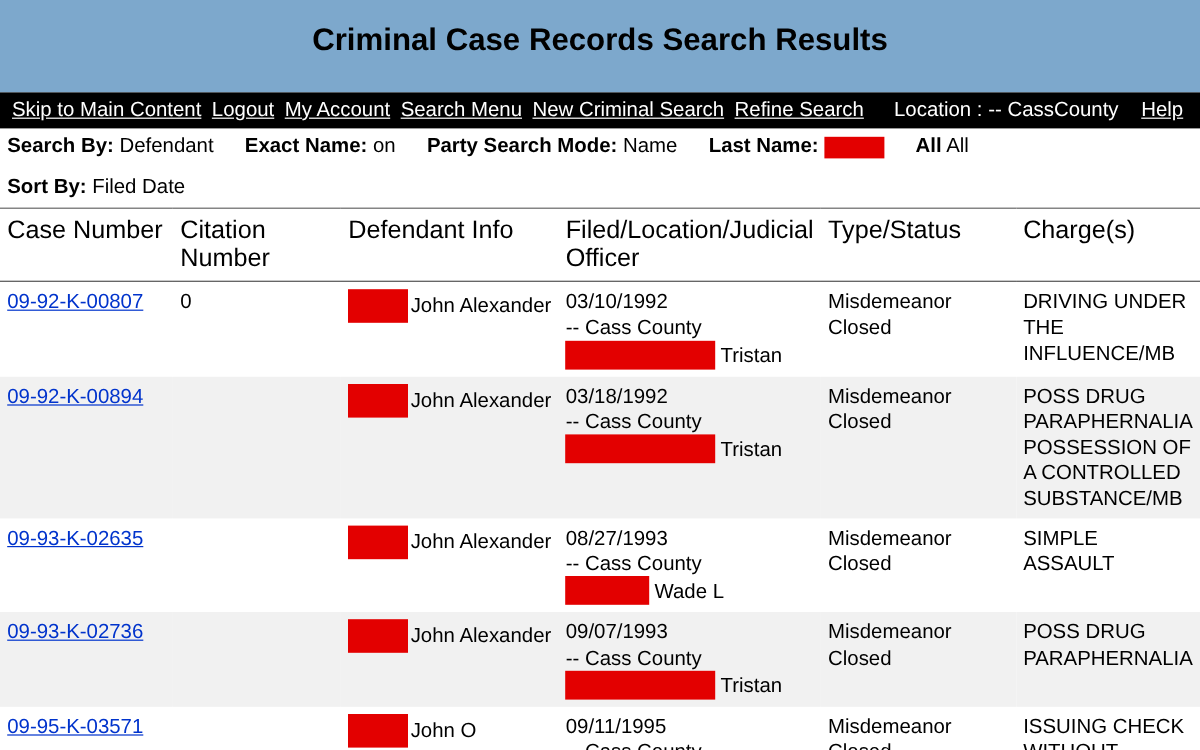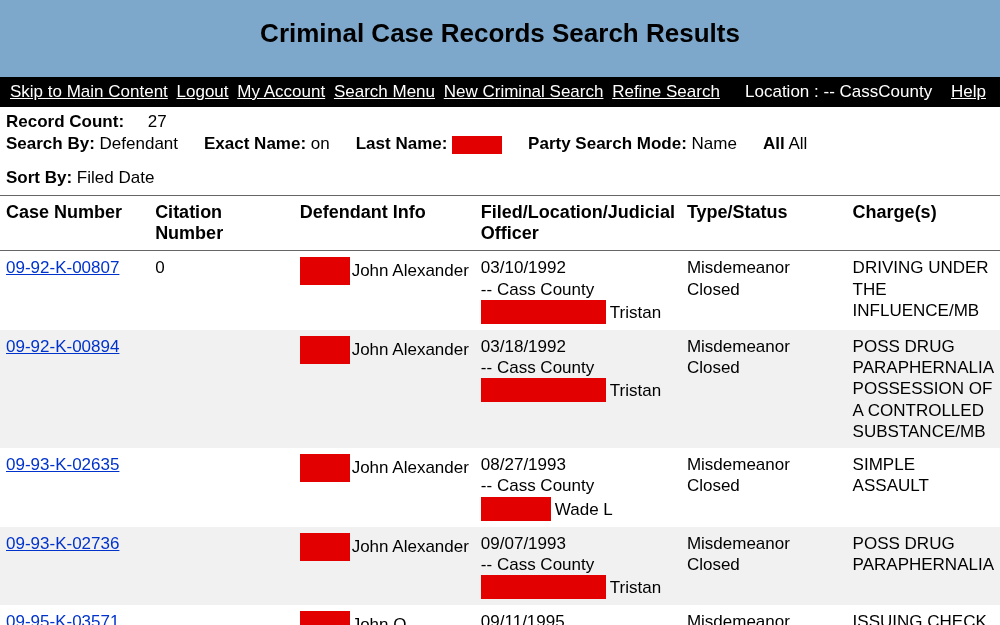--- a/index.html
+++ b/index.html
@@ -63,22 +63,22 @@
     background: #e30000;
     vertical-align: middle;
   }
   table {
     width: 100%;
     border-collapse: collapse;
     margin-top: 6px;
   }
   thead th {
     text-align: left;
-    font-weight: bold;
-    font-size: 18px;
+    font-weight: normal;
+    font-size: 21px;
     padding: 6px 6px;
     border-top: 1px solid #666;
     border-bottom: 1px solid #666;
     vertical-align: top;
   }
   tbody td {
     padding: 6px 6px;
     vertical-align: top;
     font-size: 17px;
     line-height: 1.25;
@@ -135,41 +135,36 @@
   </div>
   <div class="nav-right">
     <span class="loc-label">Location :</span>
     <span class="loc-label">-- CassCounty</span>
     &nbsp;&nbsp;
     <a href="#">Help</a>
   </div>
 </div>
 
 <div class="meta">
-  <div class="row1">
-    <b>Record Count:</b>
-    &nbsp;&nbsp;&nbsp;
-    <span>27</span>
-  </div>
   <div class="row2">
     <span class="seg">
       <b>Search By:</b>
       <span>Defendant</span>
     </span>
     <span class="seg">
       <b>Exact Name:</b>
       <span>on</span>
     </span>
     <span class="seg">
+      <b>Party Search Mode:</b>
+      <span>Name</span>
+    </span>
+    <span class="seg">
       <b>Last Name:</b>
       <span class="redact-inline"></span>
-    </span>
-    <span class="seg">
-      <b>Party Search Mode:</b>
-      <span>Name</span>
     </span>
     <span class="seg">
       <b>All</b>
       <span>All</span>
     </span>
     <span class="seg">
       <b>Sort By:</b>
       <span>Filed Date</span>
     </span>
   </div>

